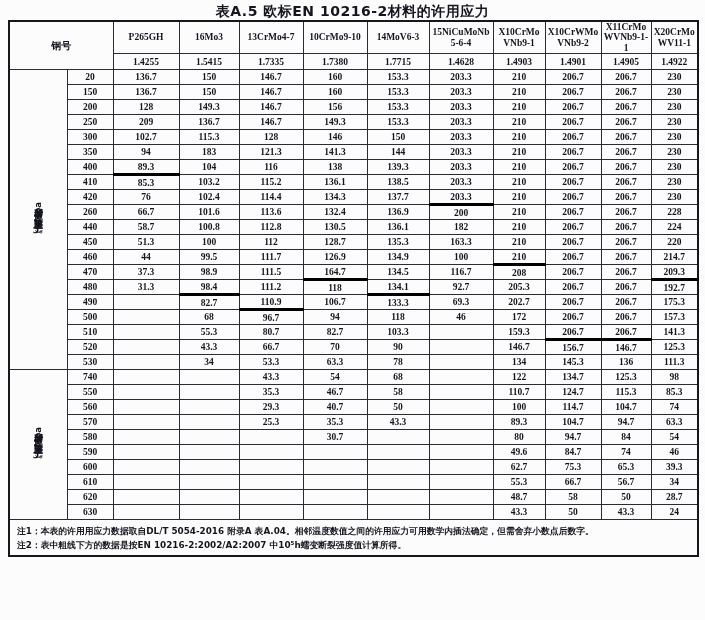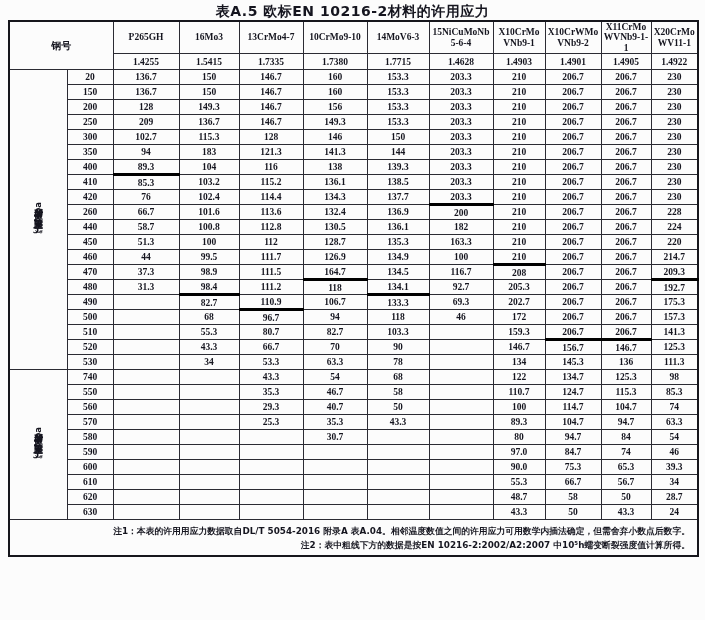--- a/index.html
+++ b/index.html
@@ -28,21 +28,21 @@
   th.corner { font-family:Liberation Sans, sans-serif; font-size:10px; }
   .mat-name { white-space:pre-line; font-size:9px; }
   td.thick { border-bottom:3px solid #000; }
   td.vcell { background:#fcfcfc; }
   .vtext {
     display:inline-block; writing-mode:vertical-rl; transform:rotate(180deg);
     font-family:"DejaVu Sans","Liberation Sans",sans-serif;
     font-weight:bold; font-size:8.5px; white-space:nowrap; letter-spacing:0;
   }
   tr.notes td {
-    text-align:right; padding:4px 7px 3px 7px;
+    text-align:left; padding:4px 7px 3px 7px;
     font-family:"DejaVu Sans","Liberation Sans",sans-serif;
     font-weight:bold; font-size:8.8px; line-height:1.6;
   }
 </style>
 </head>
 <body>
 
 <div class="page">
   <div class="title">表A.5 欧标EN 10216-2材料的许用应力</div>
 
@@ -422,34 +422,34 @@
           <td>54</td>
         </tr>
         <tr>
           <td>590</td>
           <td></td>
           <td></td>
           <td></td>
           <td></td>
           <td></td>
           <td></td>
-          <td>97.0</td>
+          <td>49.6</td>
           <td>84.7</td>
           <td>74</td>
           <td>46</td>
         </tr>
         <tr>
           <td>600</td>
           <td></td>
           <td></td>
           <td></td>
           <td></td>
           <td></td>
           <td></td>
-          <td>90.0</td>
+          <td>62.7</td>
           <td>75.3</td>
           <td>65.3</td>
           <td>39.3</td>
         </tr>
         <tr>
           <td>610</td>
           <td></td>
           <td></td>
           <td></td>
           <td></td>

